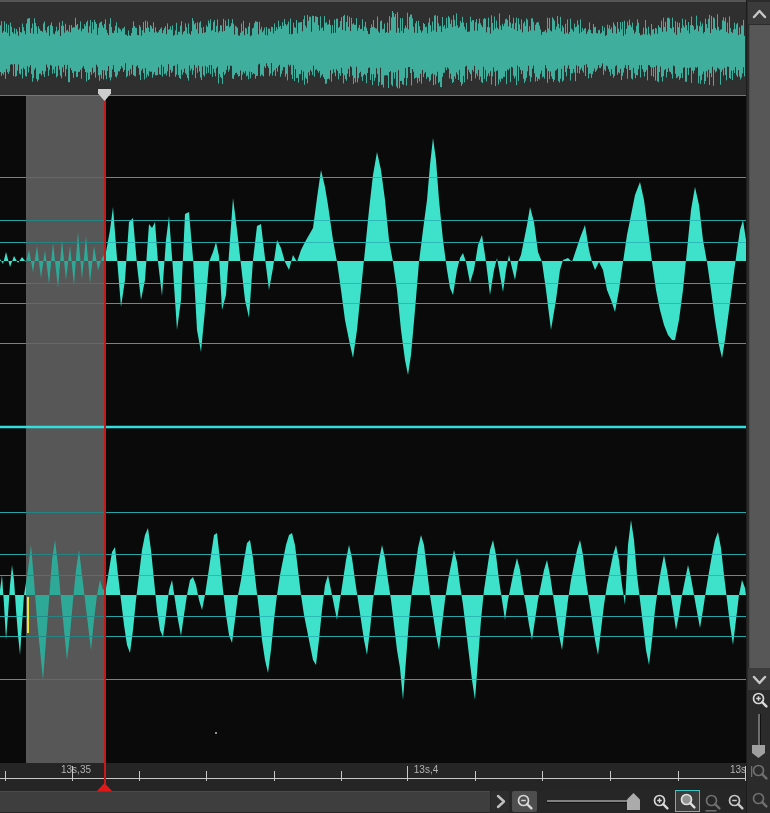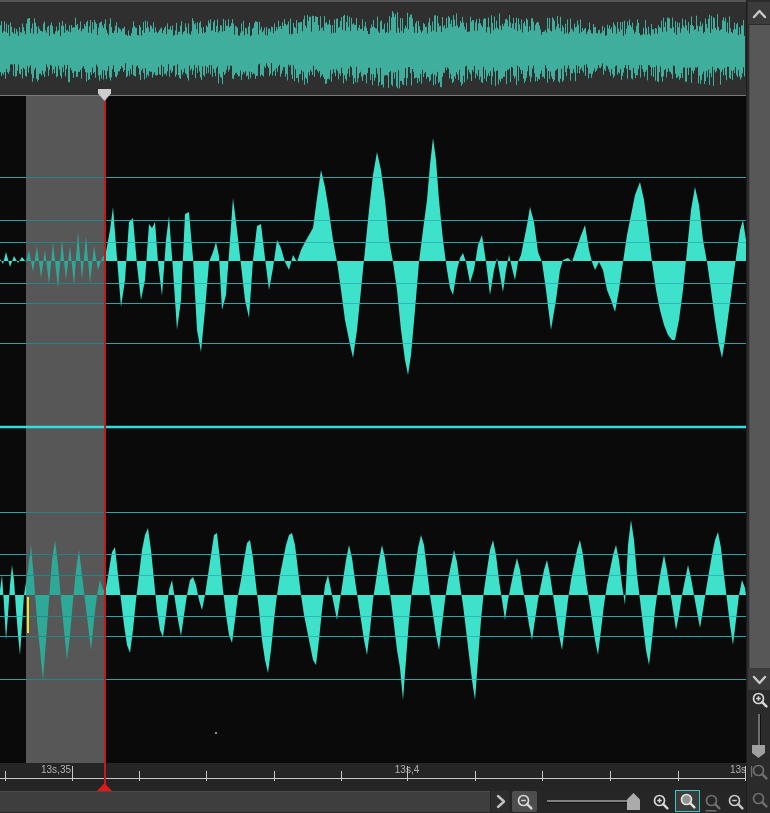--- a/index.html
+++ b/index.html
@@ -79,22 +79,22 @@
         <rect x="26" y="0" width="78" height="668" fill="rgba(0,0,0,0.25)"></rect>
         <line x1="0" y1="332" x2="746" y2="332" stroke="#33dede" stroke-width="2.5"></line>
         <rect x="27" y="502" width="2" height="36" fill="#e6e62e"></rect>
         <rect x="215" y="637" width="2" height="2" fill="#8f8f8f"></rect>
       </svg>
   </div>
   <div id="main-topline" class="abs"></div>
 
   <div id="timeline" class="abs">
     <div id="ruler-line"></div>
-    <span class="tlabel" style="left: 16px;">13s,35</span>
-    <span class="tlabel" style="left: 367px;">13s,4</span>
+    <span class="tlabel" style="left: 36px;">13s,35</span>
+    <span class="tlabel" style="left: 386px;">13s,4</span>
     <span class="tlabel" style="left: 705px;">13s,45</span>
   <div class="tick" style="left: 5px; top: 8px; height: 10px;"></div>
       <div class="tick" style="left: 139px; top: 8px; height: 10px;"></div>
       <div class="tick" style="left: 206px; top: 8px; height: 10px;"></div>
       <div class="tick" style="left: 274px; top: 8px; height: 10px;"></div>
       <div class="tick" style="left: 341px; top: 8px; height: 10px;"></div>
       <div class="tick" style="left: 475px; top: 8px; height: 10px;"></div>
       <div class="tick" style="left: 542px; top: 8px; height: 10px;"></div>
       <div class="tick" style="left: 610px; top: 8px; height: 10px;"></div>
       <div class="tick" style="left: 678px; top: 8px; height: 10px;"></div>

